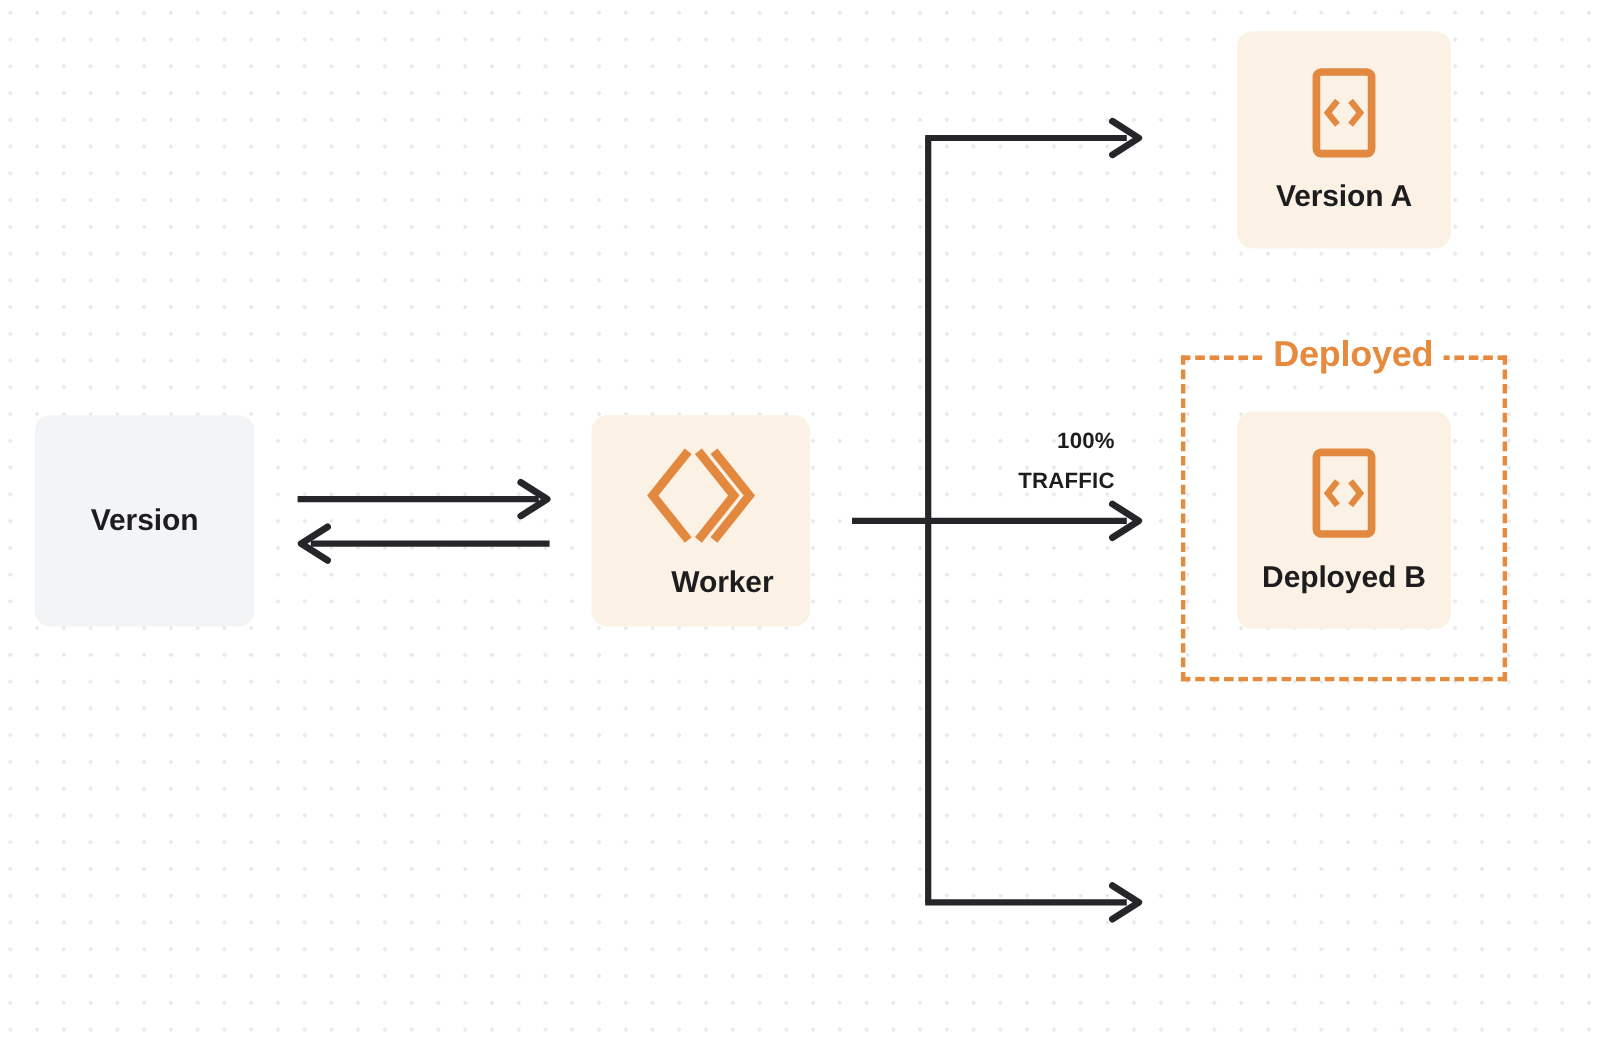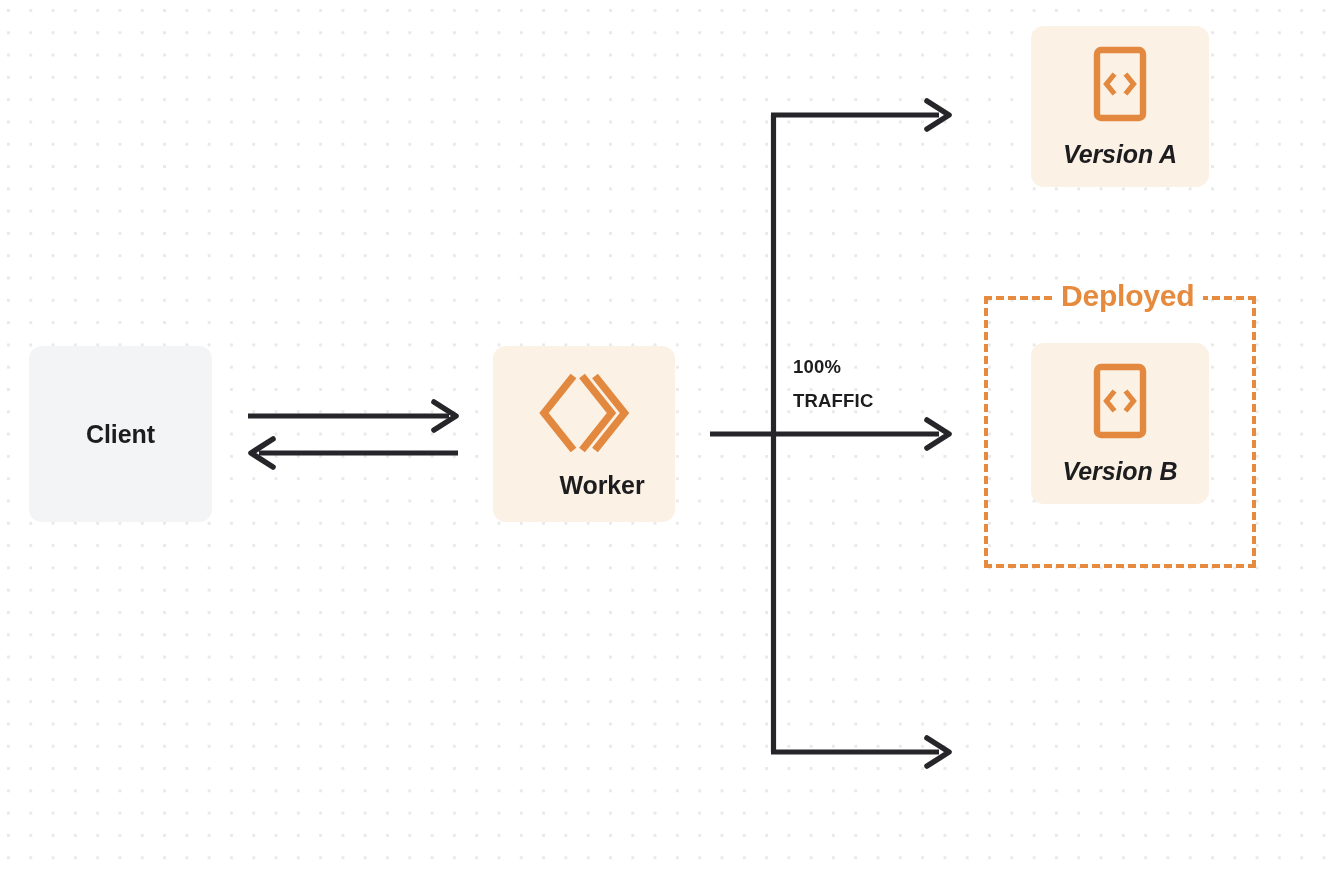--- a/index.html
+++ b/index.html
@@ -67,23 +67,22 @@
     margin-top: 18px;
     margin-left: 36px;
   }
   .worker-logo {
     display: block;
   }
 
   
   .version-node {
     width: 178px;
-    height: 161px;
+    height: 181px;
     background: #fbf1e4;
-    font-style: italic;
   }
   #version-a-node { left: 1031px; top: 26px; }
   #version-b-node { left: 1031px; top: 343px; }
   #version-c-node { left: 1031px; top: 660px; }
   .version-node .node-label {
     margin-top: 20px;
   }
   .version-icon { display: block; }
 
   
@@ -111,21 +110,21 @@
     letter-spacing: -0.2px;
     white-space: nowrap;
   }
 
   
   #traffic-label {
     position: absolute;
     left: 793px;
     top: 350px;
     width: 136px;
-    text-align: left;
+    text-align: right;
     color: #1d1d1f;
     font-size: 18.5px;
     font-weight: 700;
     line-height: 34px;
     letter-spacing: 0.2px;
   }
   #traffic-label span { display: block; }
 
   
   #connectors {
@@ -187,21 +186,21 @@
       <path class="arrowhead" d="M927,738 L949,752 L927,766"></path>
     </g>
   </svg>
 
   <div id="traffic-label">
     <span>100%</span>
     <span>TRAFFIC</span>
   </div>
 
   <div class="node" id="client-node">
-    <div class="node-label">Client</div>
+    <div class="node-label">Version</div>
   </div>
 
   <div class="node" id="worker-node">
     <svg class="worker-logo" width="92" height="84" viewBox="0 0 92 84" xmlns="http://www.w3.org/2000/svg">
 
       <path d="M35.5 5 L6 42 L35.5 79" fill="none" stroke="#e2883f" stroke-width="7.4" stroke-linecap="butt" stroke-linejoin="miter"></path>
 
       <path d="M44 5 L73.5 42 L44 79" fill="none" stroke="#e2883f" stroke-width="7.4" stroke-linecap="butt" stroke-linejoin="miter"></path>
 
       <path d="M57 5 L86.5 42 L57 79" fill="none" stroke="#e2883f" stroke-width="7.4" stroke-linecap="butt" stroke-linejoin="miter"></path>
@@ -217,20 +216,20 @@
     </svg>
     <div class="node-label">Version A</div>
   </div>
 
   <div class="node version-node" id="version-b-node">
     <svg class="version-icon" width="54" height="76" viewBox="0 0 54 76" xmlns="http://www.w3.org/2000/svg">
       <rect x="4" y="4" width="46" height="68" rx="4" ry="4" fill="none" stroke="#e2883f" stroke-width="6.4"></rect>
       <path d="M21.5 28 L13.5 38 L21.5 48" fill="none" stroke="#e2883f" stroke-width="5.2" stroke-linecap="butt" stroke-linejoin="miter"></path>
       <path d="M32.5 28 L40.5 38 L32.5 48" fill="none" stroke="#e2883f" stroke-width="5.2" stroke-linecap="butt" stroke-linejoin="miter"></path>
     </svg>
-    <div class="node-label">Version B</div>
+    <div class="node-label">Deployed B</div>
   </div>
 
 
   <div id="deployed-frame"></div>
   <div id="deployed-label">Deployed</div>
 
 </div>
 
 </body></html>

